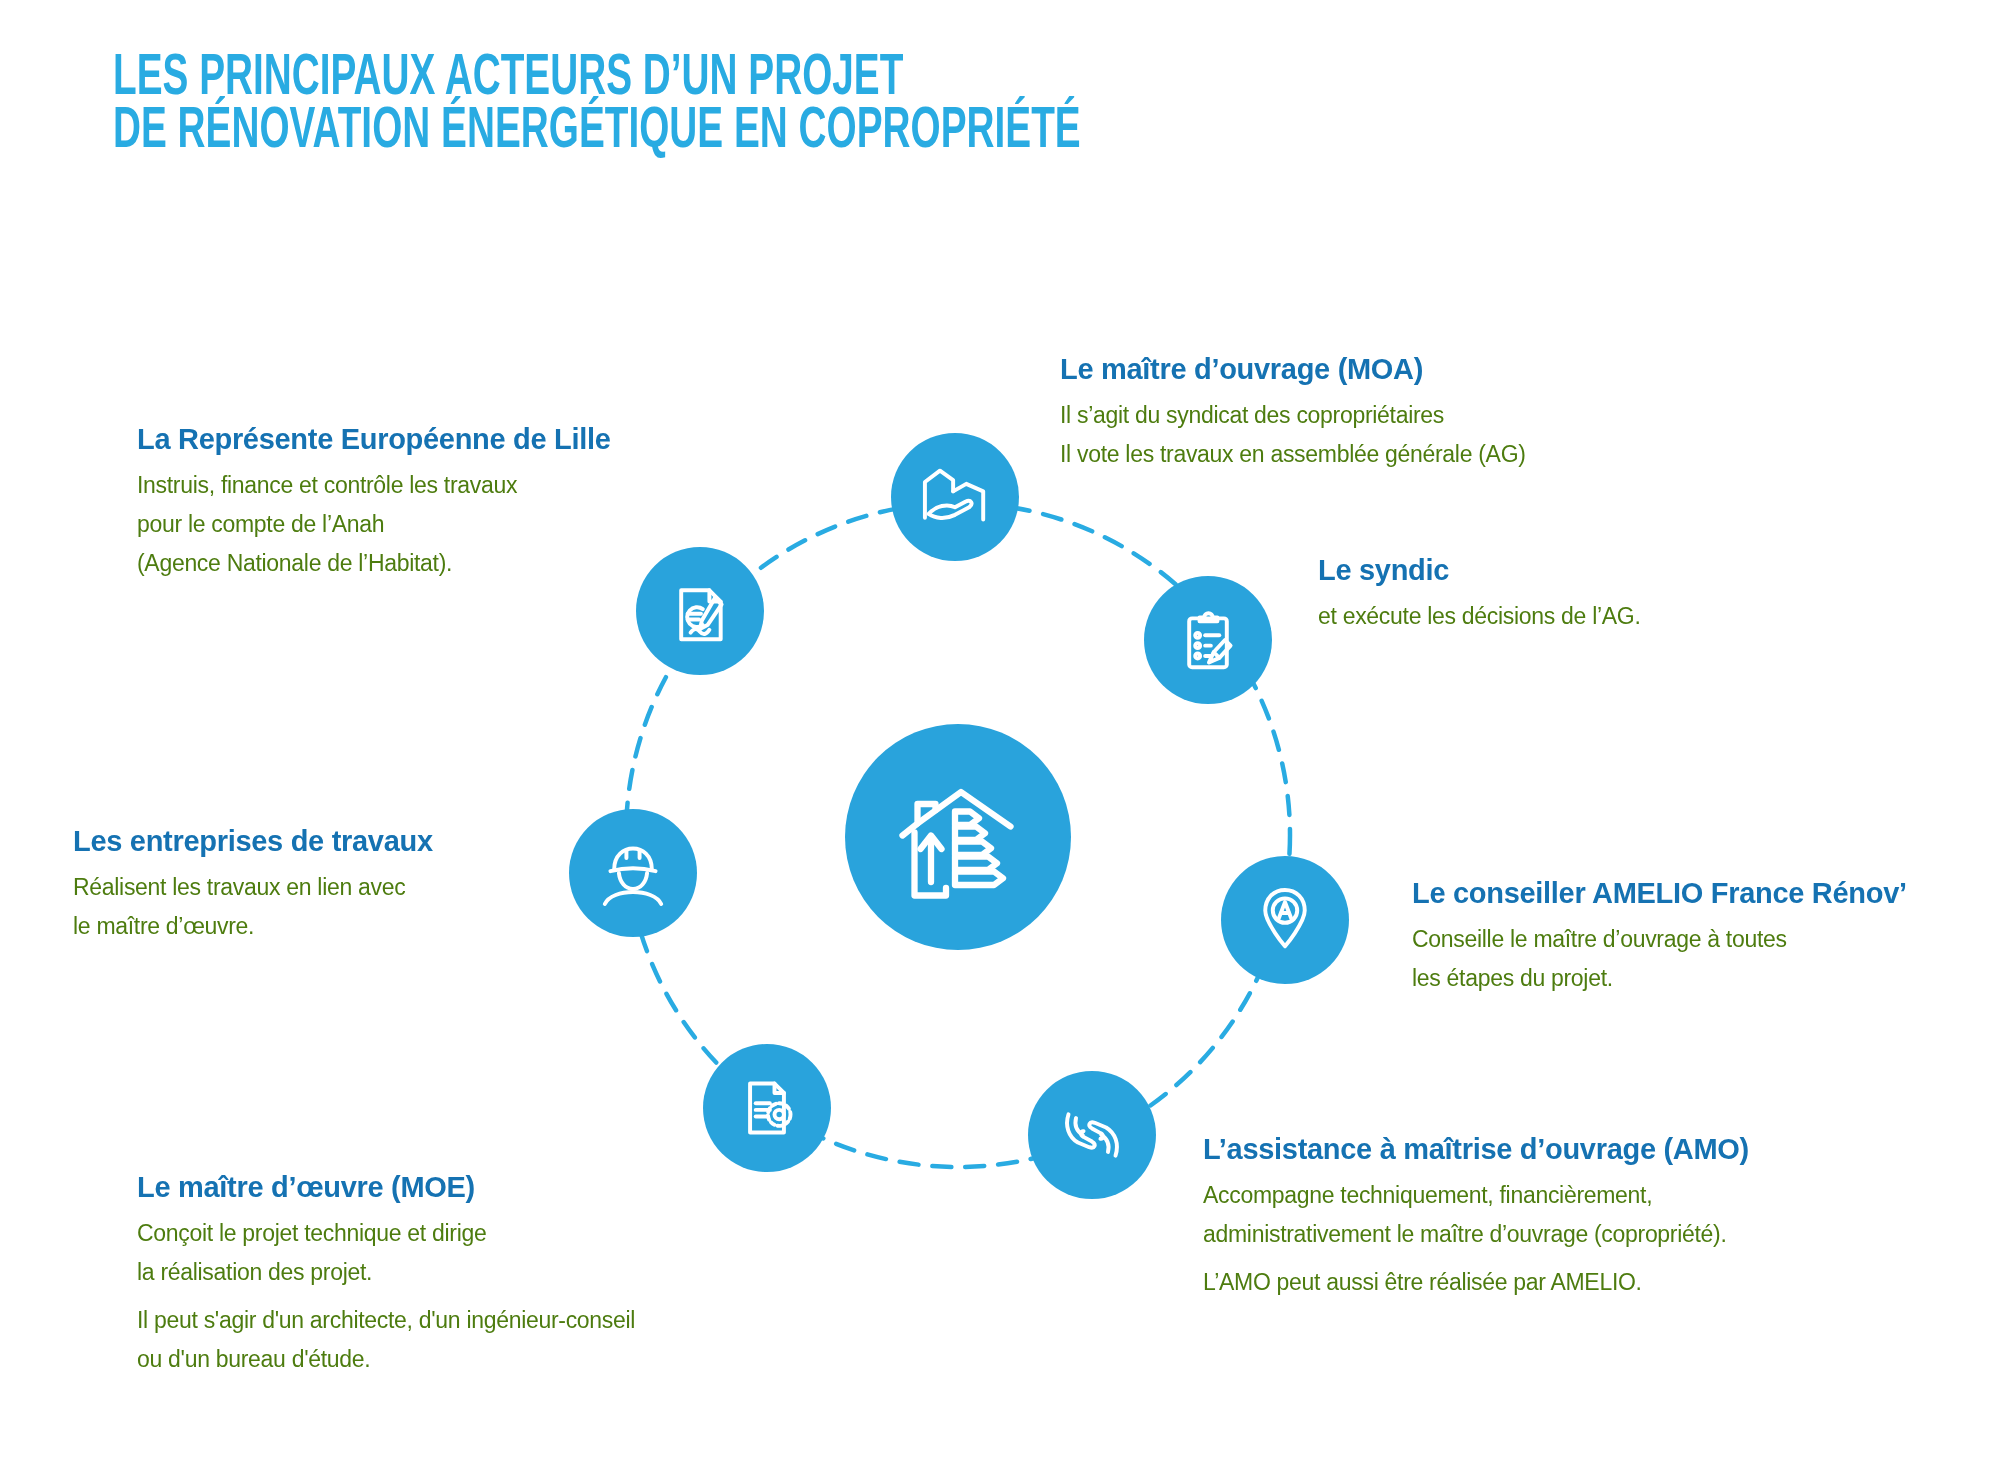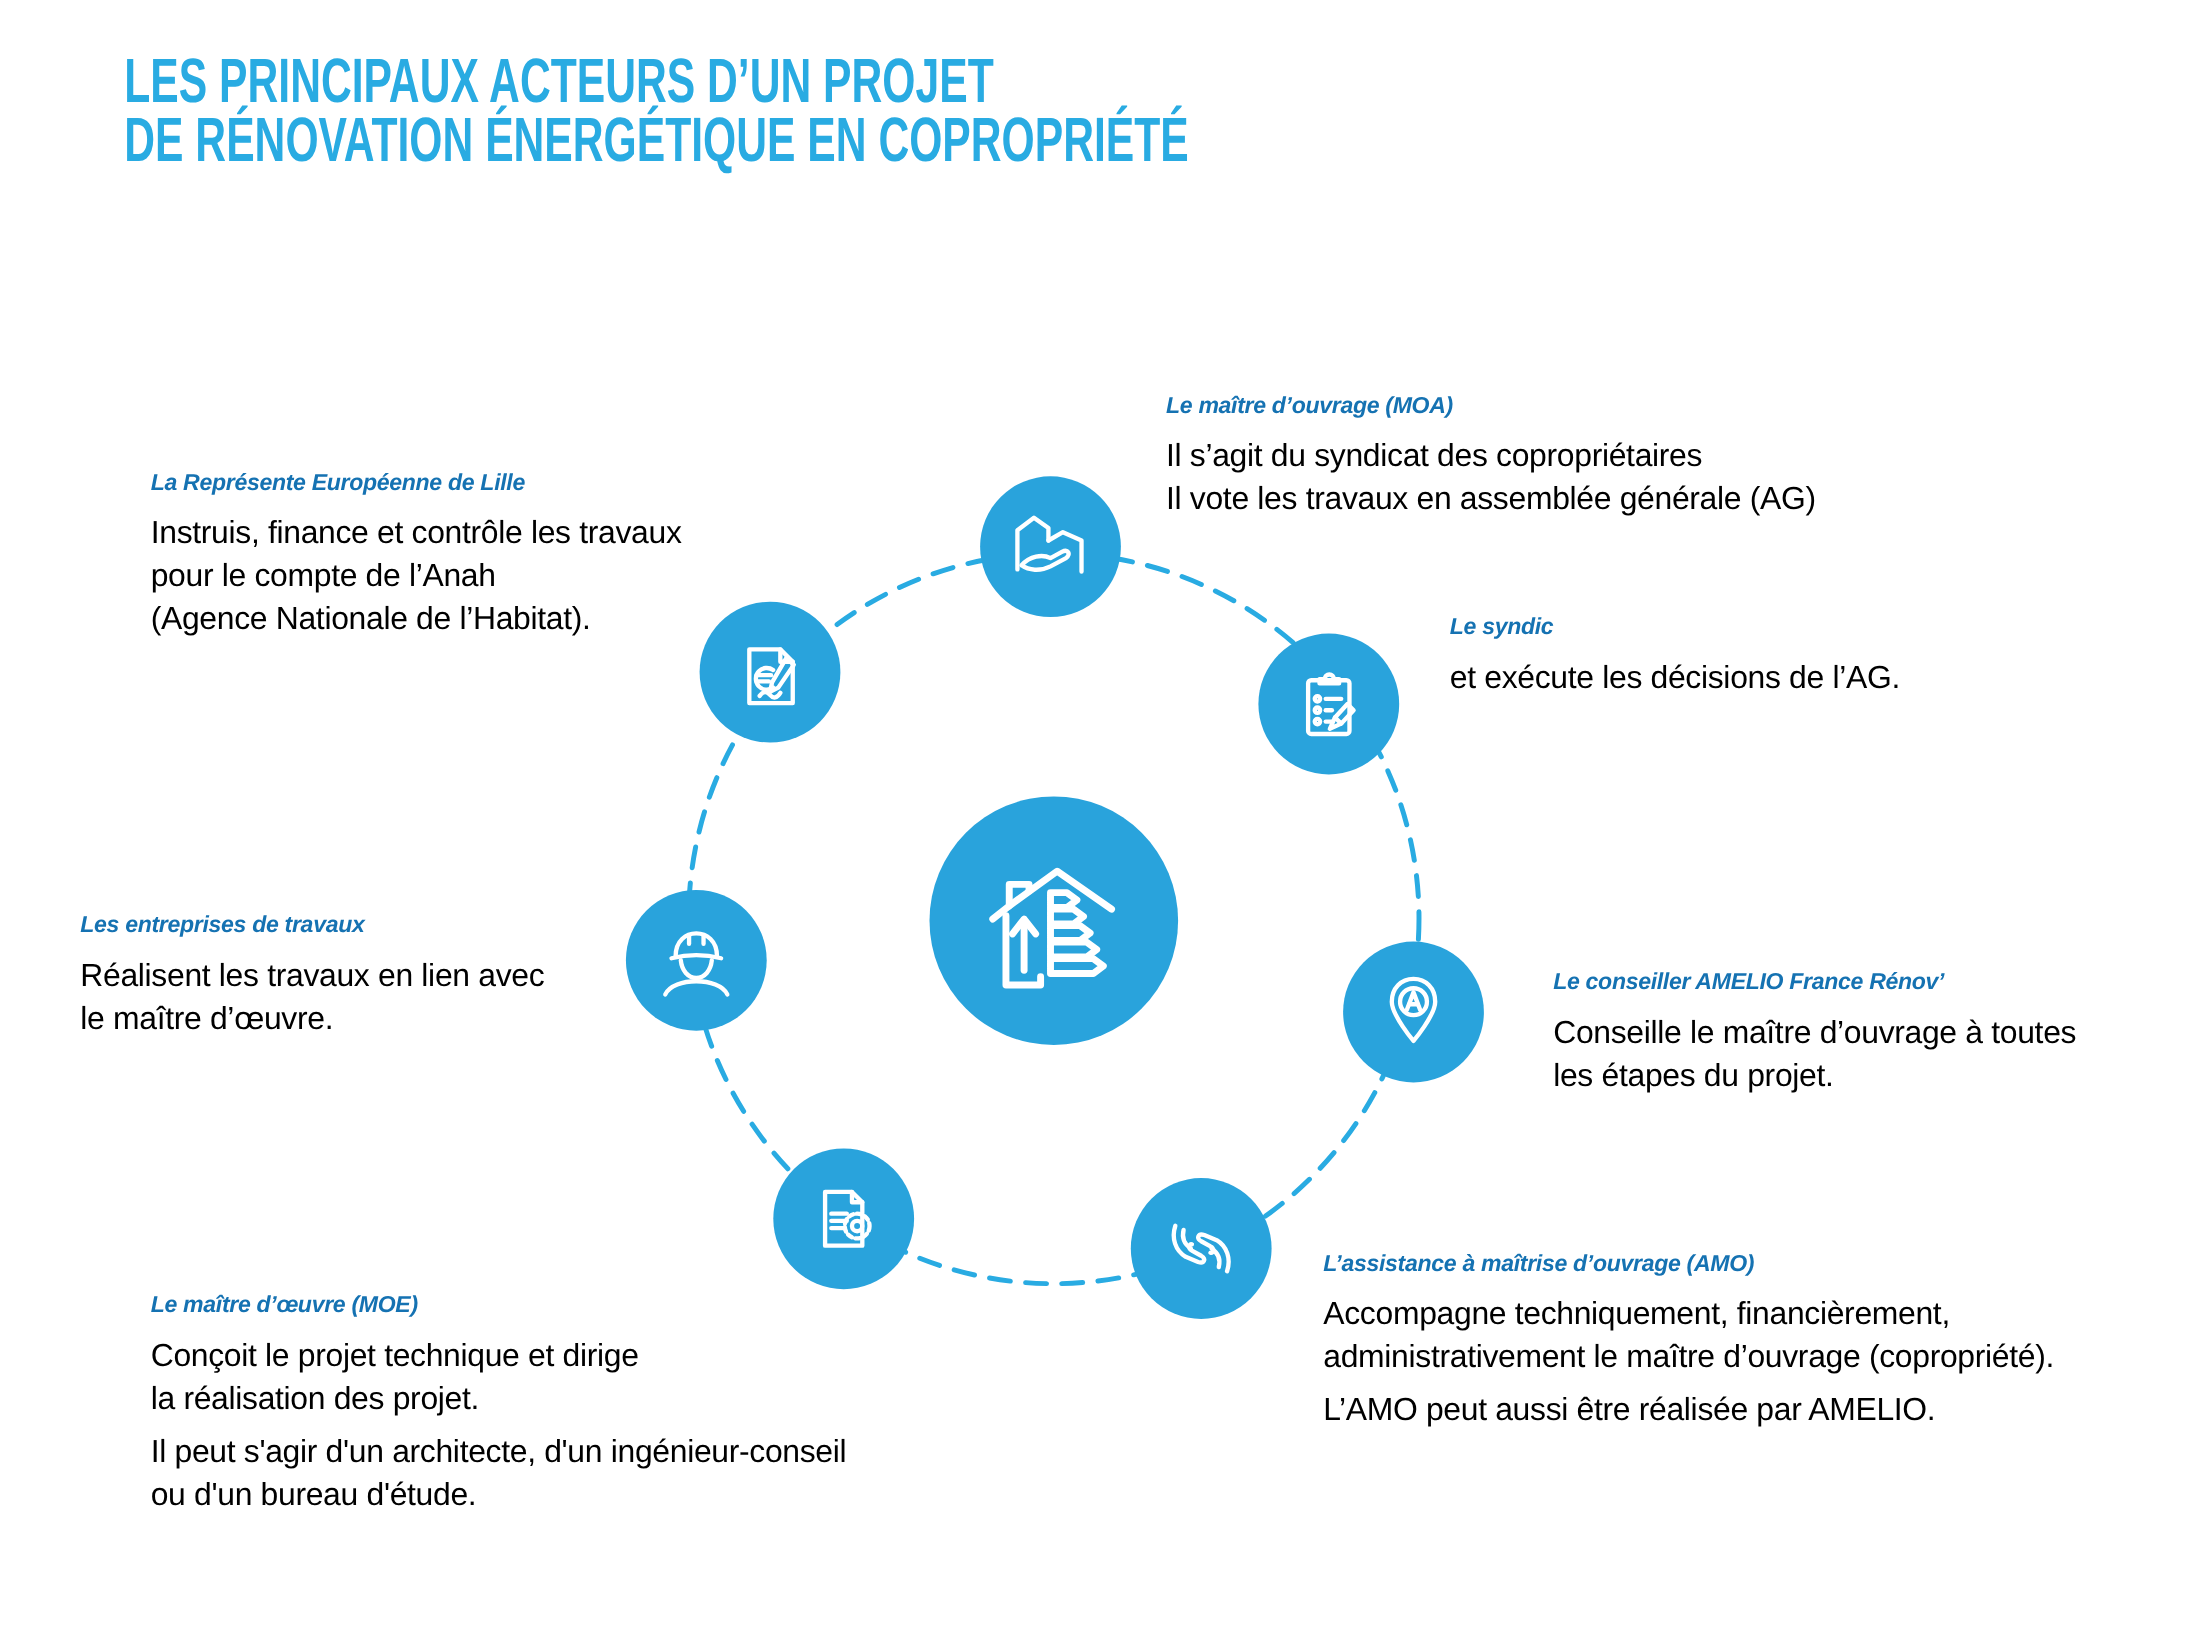--- a/index.html
+++ b/index.html
@@ -27,26 +27,26 @@
     background:#29A3DC;
     display:flex;align-items:center;justify-content:center;
   }
   .bubble svg{display:block;}
   .bubble.small{width:128px;height:128px;}
   .bubble.center{width:226px;height:226px;}
   
   .block{position:absolute;}
   .block h3{
     margin:0 0 8px 0;
-    font-size:21px;line-height:38px;font-weight:bold;
-    color:#1572B2;letter-spacing:-0.3px;white-space:nowrap;font-style:italic;
+    font-size:29px;line-height:38px;font-weight:bold;
+    color:#1572B2;letter-spacing:-0.3px;white-space:nowrap;
   }
   .block .line{
-    font-size:29px;line-height:39px;
-    color:#000000;letter-spacing:-0.3px;white-space:nowrap;
+    font-size:23px;line-height:39px;
+    color:#4d7c0f;letter-spacing:-0.3px;white-space:nowrap;
   }
   .block .para-gap{margin-top:9px;}
   .icon-stroke{stroke:#ffffff;fill:none;stroke-width:4.2;stroke-linecap:round;stroke-linejoin:round;}
 </style>
 </head>
 <body>
 
 <div id="canvas">
 
   <div class="title">

